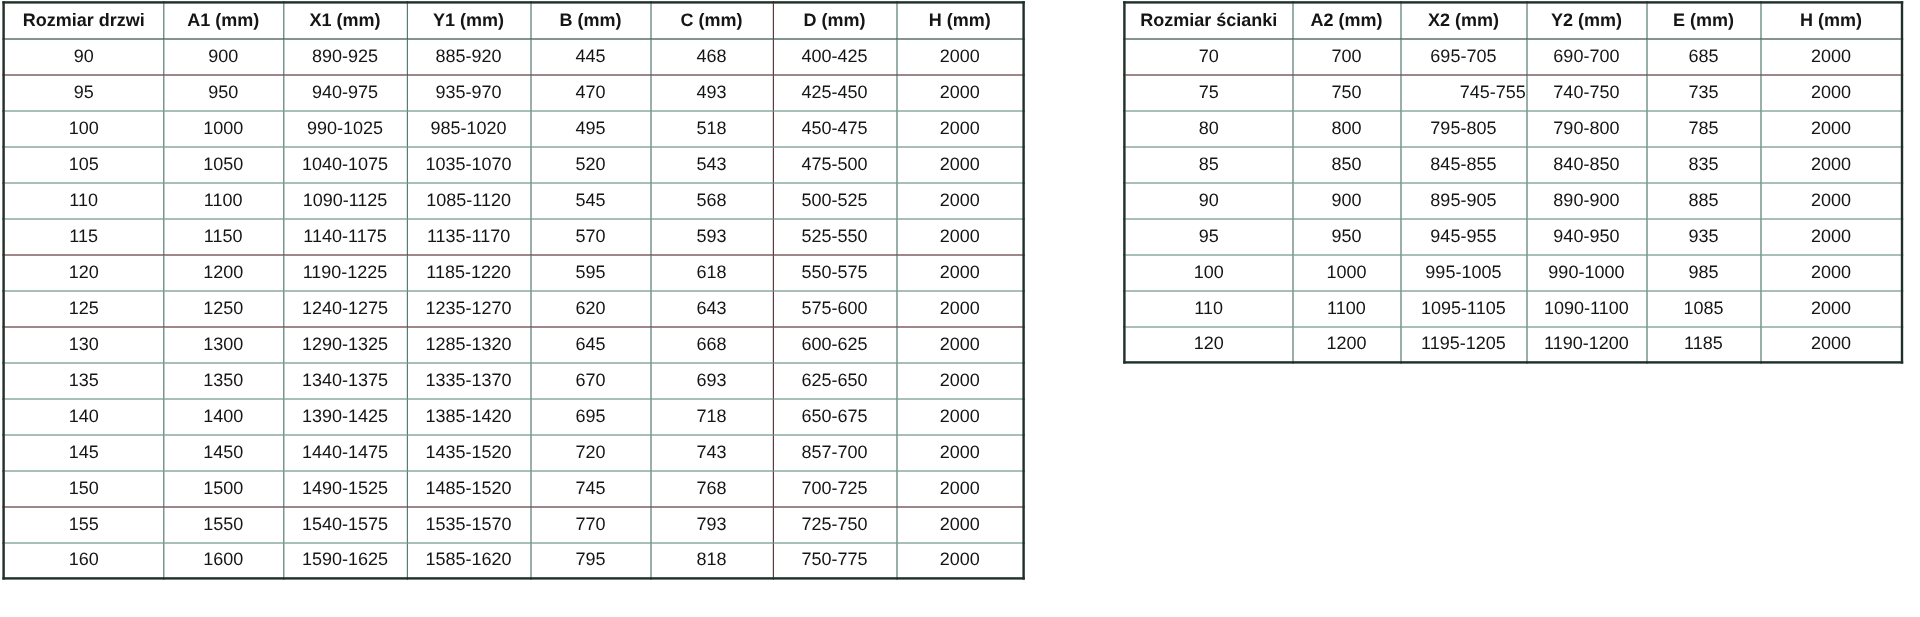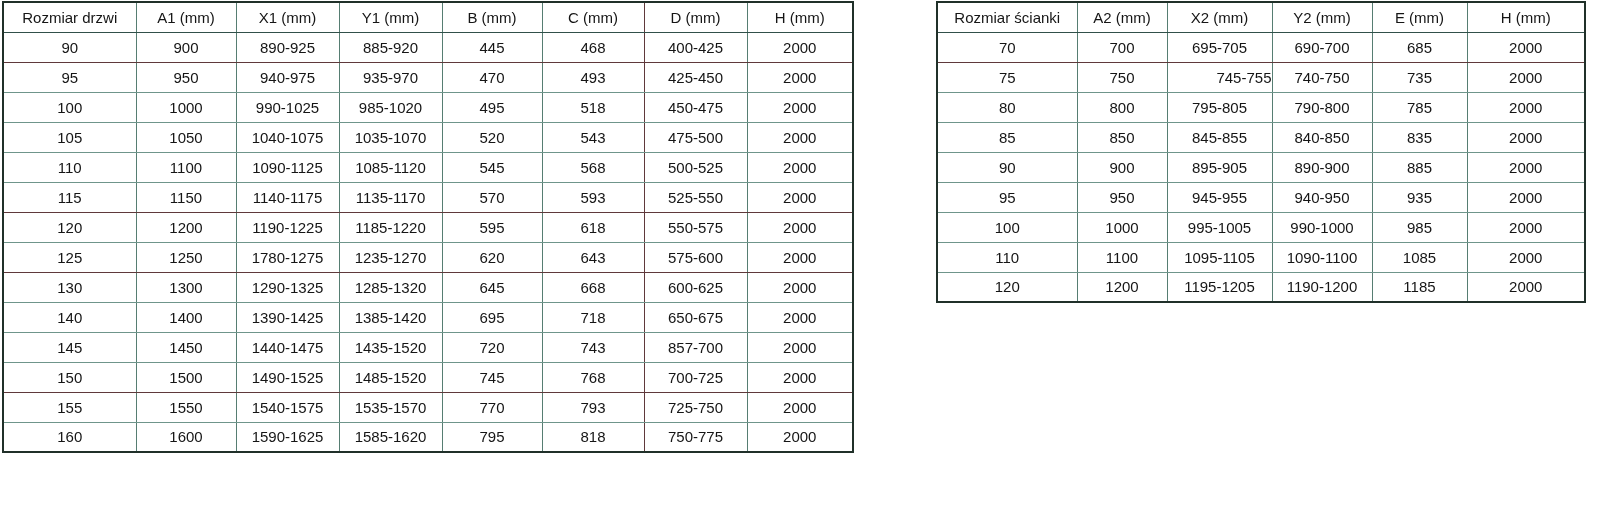--- a/index.html
+++ b/index.html
@@ -39,21 +39,21 @@
     vertical-align:middle;
     font-size:15px;
     color:var(--text);
     border-left:1px solid var(--border-vertical);
     border-right:1px solid var(--border-vertical);
     border-bottom:1px solid var(--border-green);
     overflow:hidden;
     white-space:nowrap;
   }
   th{
-    font-weight:normal;
+    font-weight:bold;
     border-bottom:1px solid var(--header-divider);
   }
   
   table.doors th:nth-child(6),
   table.doors td:nth-child(6){border-right-color:var(--border-maroon);}
 </style>
 </head>
 <body>
 
 <div class="page">
@@ -148,35 +148,45 @@
           <td style="border-bottom-color: rgb(111, 149, 139);">1190-1225</td>
           <td style="border-bottom-color: rgb(111, 149, 139);">1185-1220</td>
           <td style="border-bottom-color: rgb(111, 149, 139);">595</td>
           <td style="border-bottom-color: rgb(111, 149, 139);">618</td>
           <td style="border-bottom-color: rgb(111, 149, 139);">550-575</td>
           <td style="border-bottom-color: rgb(111, 149, 139);">2000</td>
         </tr>
         <tr>
           <td style="border-bottom-color: rgb(95, 57, 59);">125</td>
           <td style="border-bottom-color: rgb(95, 57, 59);">1250</td>
-          <td style="border-bottom-color: rgb(95, 57, 59);">1780-1275</td>
+          <td style="border-bottom-color: rgb(95, 57, 59);">1240-1275</td>
           <td style="border-bottom-color: rgb(95, 57, 59);">1235-1270</td>
           <td style="border-bottom-color: rgb(95, 57, 59);">620</td>
           <td style="border-bottom-color: rgb(95, 57, 59);">643</td>
           <td style="border-bottom-color: rgb(95, 57, 59);">575-600</td>
           <td style="border-bottom-color: rgb(95, 57, 59);">2000</td>
         </tr>
         <tr>
           <td style="border-bottom-color: rgb(111, 149, 139);">130</td>
           <td style="border-bottom-color: rgb(111, 149, 139);">1300</td>
           <td style="border-bottom-color: rgb(111, 149, 139);">1290-1325</td>
           <td style="border-bottom-color: rgb(111, 149, 139);">1285-1320</td>
           <td style="border-bottom-color: rgb(111, 149, 139);">645</td>
           <td style="border-bottom-color: rgb(111, 149, 139);">668</td>
           <td style="border-bottom-color: rgb(111, 149, 139);">600-625</td>
+          <td style="border-bottom-color: rgb(111, 149, 139);">2000</td>
+        </tr>
+        <tr>
+          <td style="border-bottom-color: rgb(111, 149, 139);">135</td>
+          <td style="border-bottom-color: rgb(111, 149, 139);">1350</td>
+          <td style="border-bottom-color: rgb(111, 149, 139);">1340-1375</td>
+          <td style="border-bottom-color: rgb(111, 149, 139);">1335-1370</td>
+          <td style="border-bottom-color: rgb(111, 149, 139);">670</td>
+          <td style="border-bottom-color: rgb(111, 149, 139);">693</td>
+          <td style="border-bottom-color: rgb(111, 149, 139);">625-650</td>
           <td style="border-bottom-color: rgb(111, 149, 139);">2000</td>
         </tr>
         <tr>
           <td style="border-bottom-color: rgb(111, 149, 139);">140</td>
           <td style="border-bottom-color: rgb(111, 149, 139);">1400</td>
           <td style="border-bottom-color: rgb(111, 149, 139);">1390-1425</td>
           <td style="border-bottom-color: rgb(111, 149, 139);">1385-1420</td>
           <td style="border-bottom-color: rgb(111, 149, 139);">695</td>
           <td style="border-bottom-color: rgb(111, 149, 139);">718</td>
           <td style="border-bottom-color: rgb(111, 149, 139);">650-675</td>

